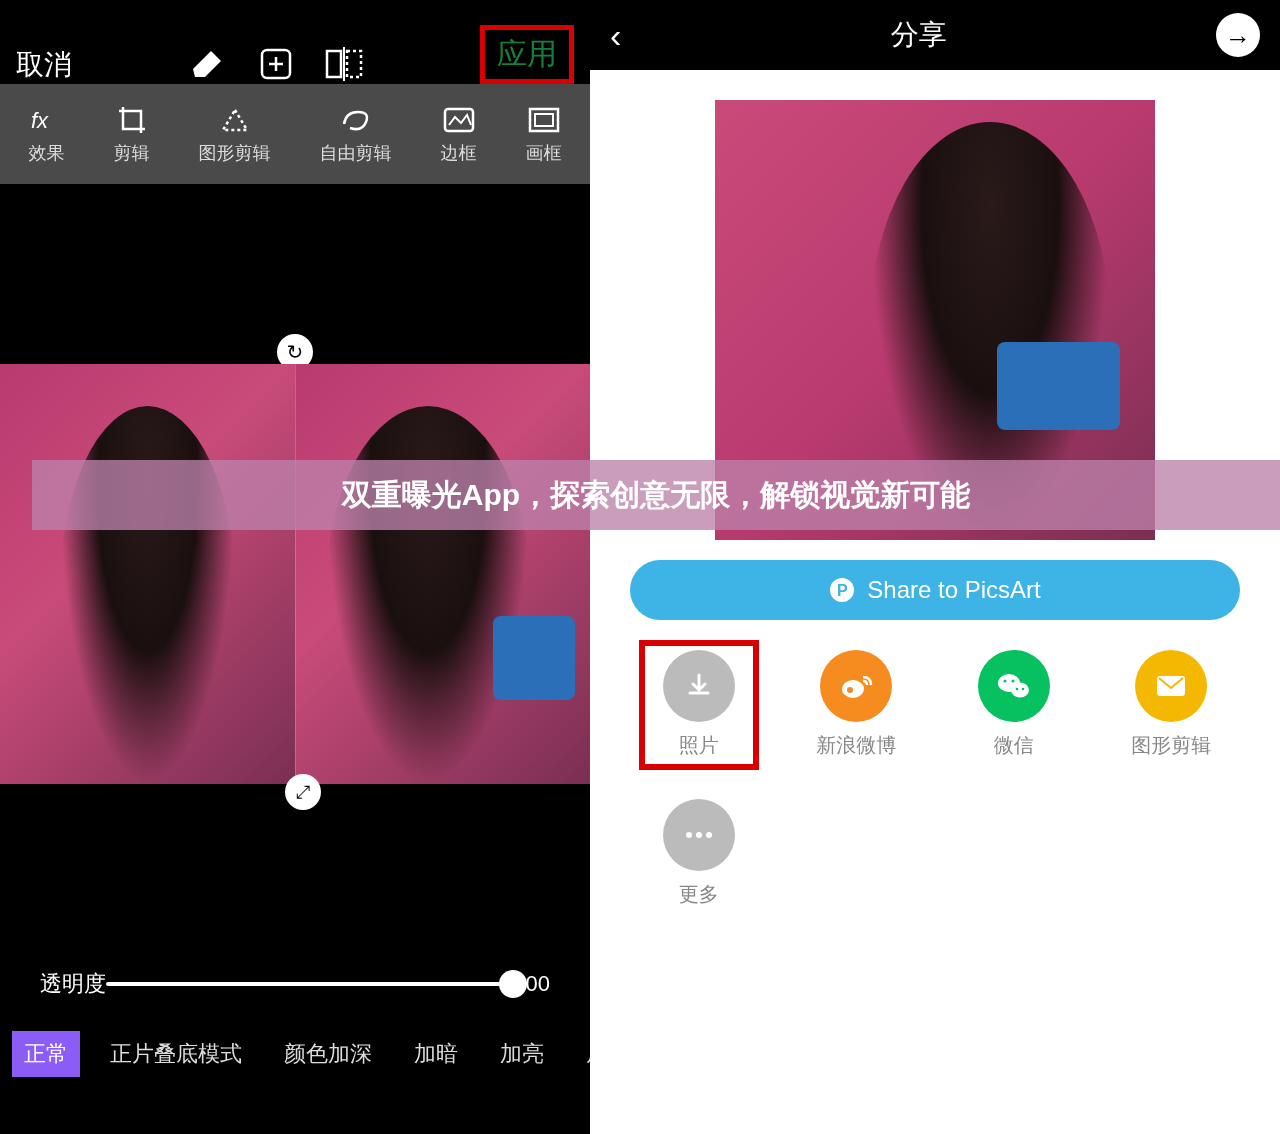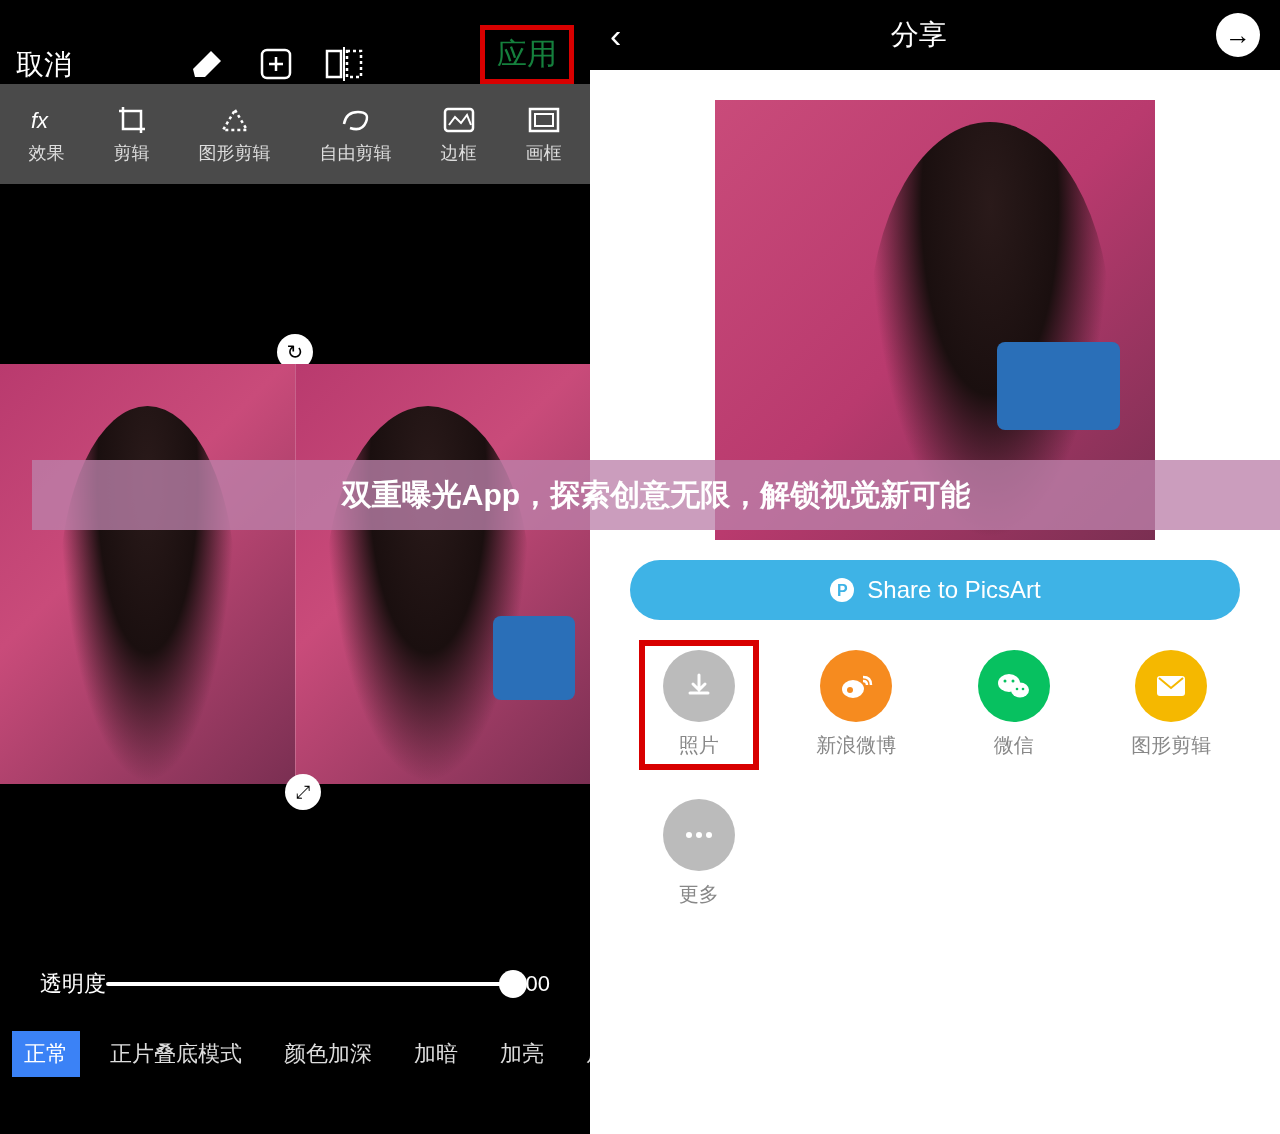--- a/index.html
+++ b/index.html
@@ -29,21 +29,21 @@
 .bag { position: absolute; right: 5%; bottom: 20%; width: 28%; height: 20%; background: #2a6fb8; border-radius: 8px; }
 .rotate-btn { position: absolute; top: 150px; left: 50%; transform: translateX(-50%); width: 36px; height: 36px; border-radius: 50%; background: #fff; color: #000; display: flex; align-items: center; justify-content: center; font-size: 20px; }
 .resize-btn { position: absolute; top: 590px; left: 285px; width: 36px; height: 36px; border-radius: 50%; background: #fff; color: #000; display: flex; align-items: center; justify-content: center; font-size: 18px; }
 
 .l-slider { height: 80px; display: flex; align-items: center; padding: 0 40px; color: #fff; font-size: 22px; }
 .slider-track { flex: 1; height: 4px; background: #fff; position: relative; border-radius: 2px; }
 .slider-thumb { position: absolute; right: 0; top: 50%; transform: translate(50%, -50%); width: 28px; height: 28px; border-radius: 50%; background: #fff; }
 
 .l-modes { height: 60px; display: flex; align-items: center; gap: 18px; padding: 0 12px; overflow: hidden; font-size: 22px; color: #ddd; }
 .mode { white-space: nowrap; padding: 8px 12px; }
-.mode.active { background: #3b82f6; color: #fff; }
+.mode.active { background: #8b5cf6; color: #fff; }
 
 
 .r-top { height: 70px; background: #000; color: #fff; display: flex; align-items: center; justify-content: space-between; padding: 0 20px; }
 .r-back { font-size: 34px; color: #fff; }
 .r-title { font-size: 28px; }
 .r-next { width: 44px; height: 44px; border-radius: 50%; background: #fff; color: #000; display: flex; align-items: center; justify-content: center; font-size: 26px; }
 
 .r-img { margin: 30px auto 20px; width: 440px; height: 440px; background: linear-gradient(135deg, #c94b7a 0%, #b93a6e 50%, #7a2f52 100%); position: relative; }
 .r-img .figure { left: 35%; width: 55%; height: 95%; }
 .r-img .bag { right: 8%; bottom: 25%; }

